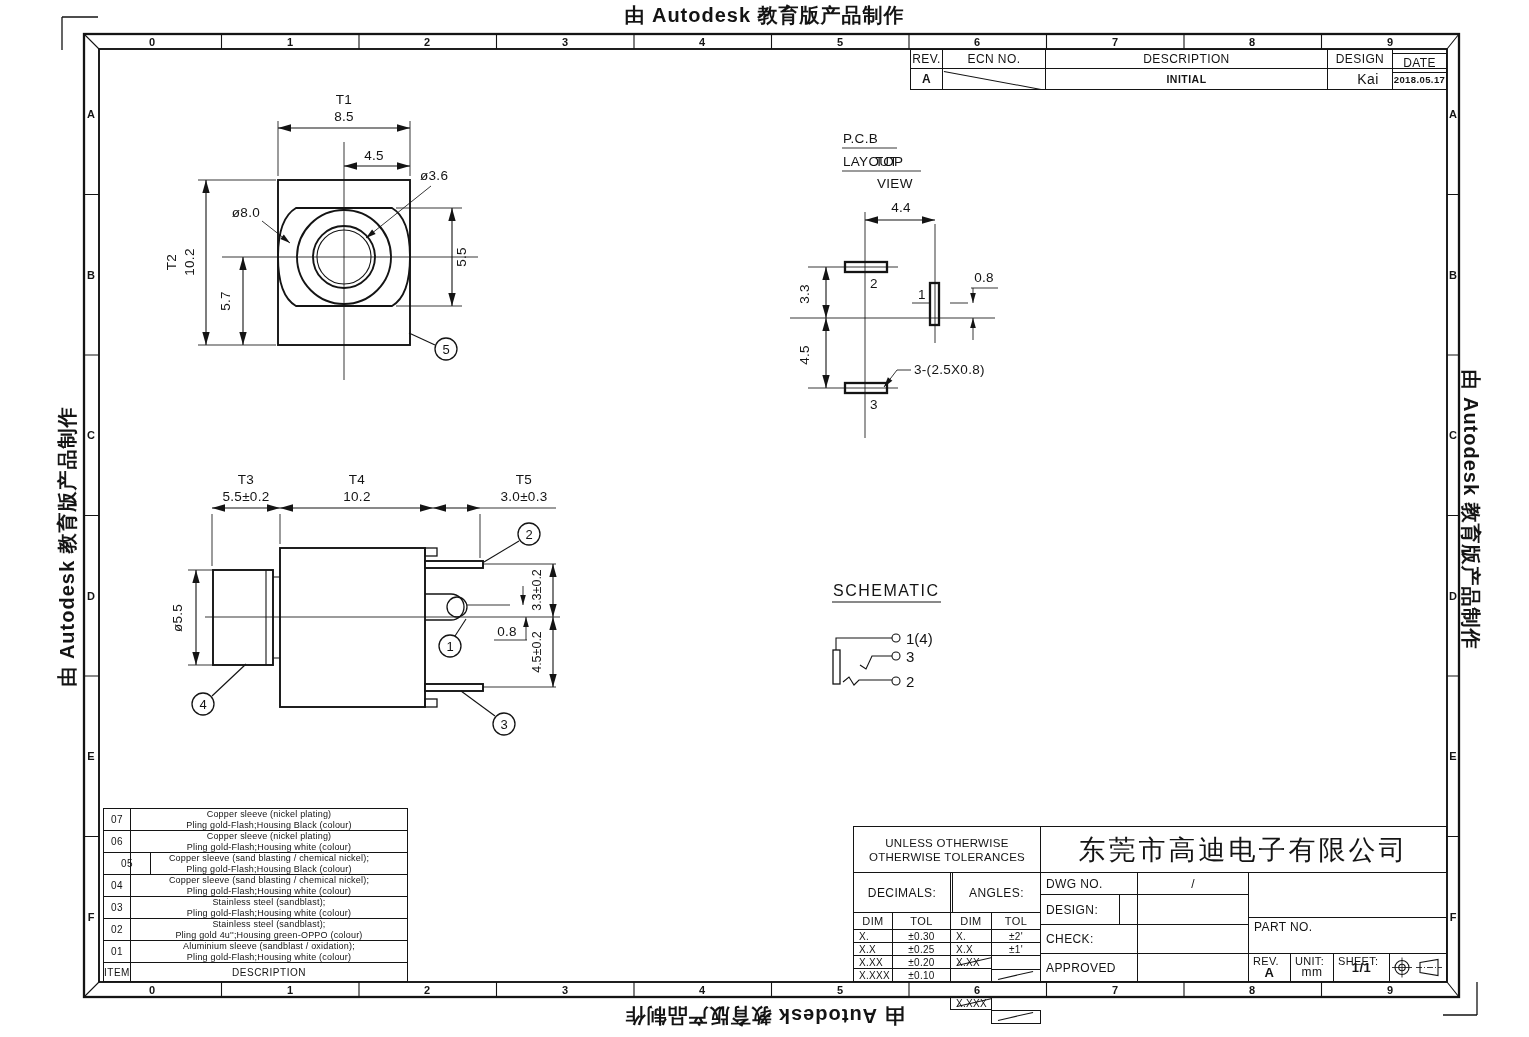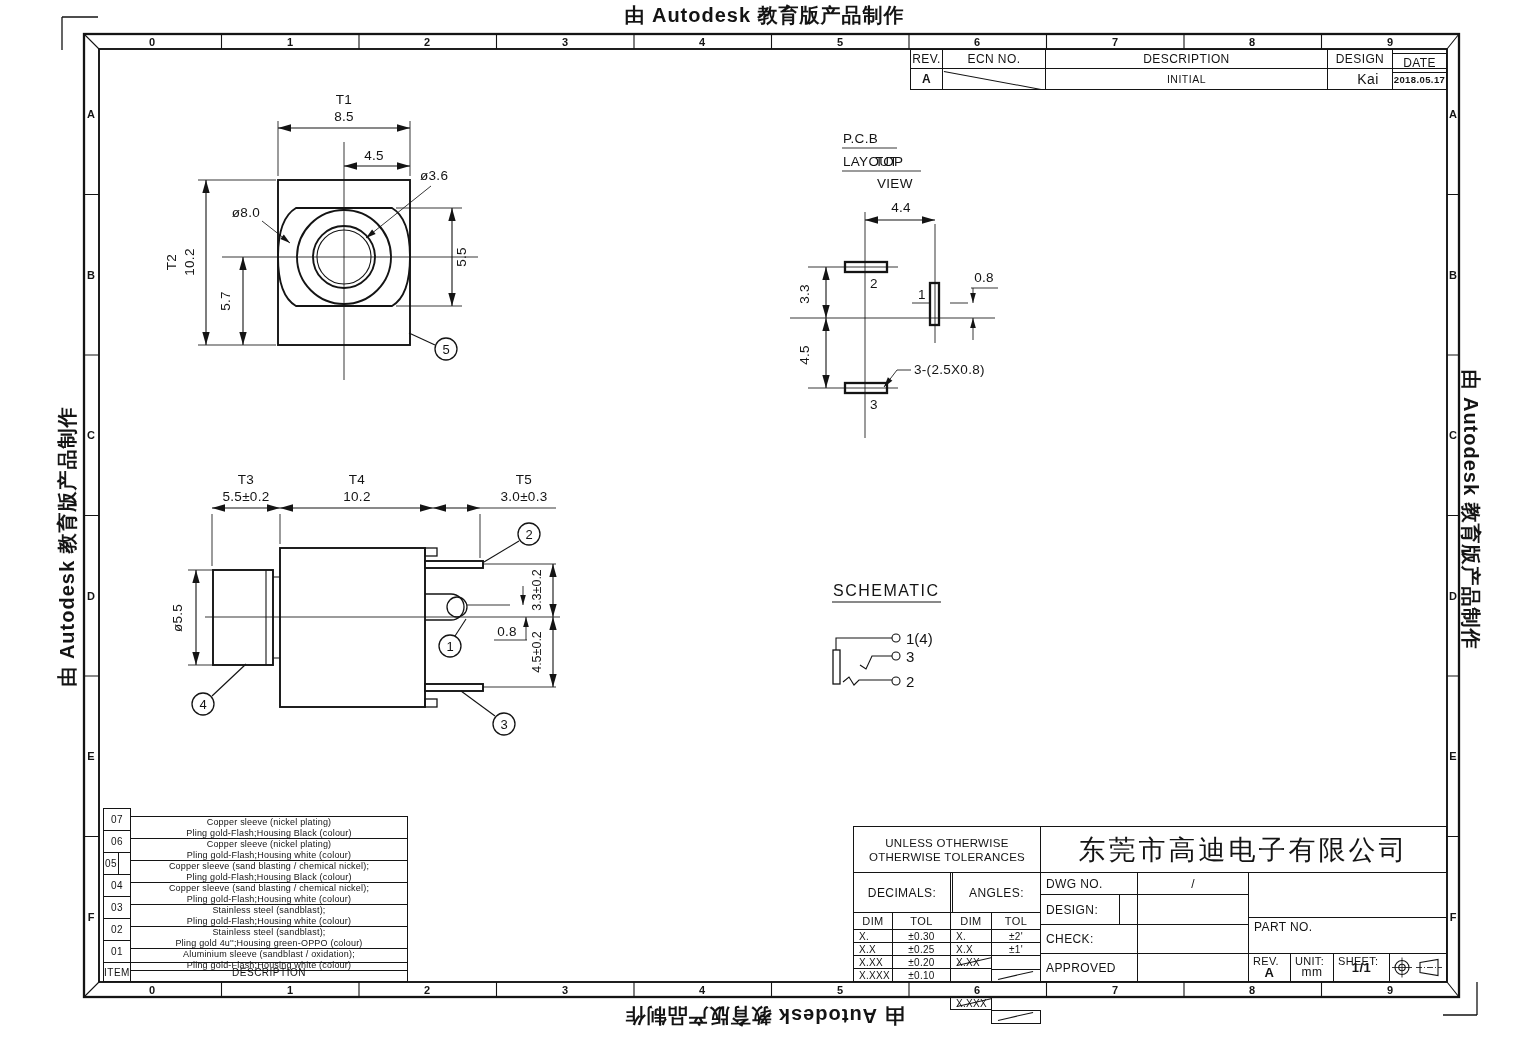--- a/index.html
+++ b/index.html
@@ -21,29 +21,29 @@
   .ball{font-size:13px;}
   .white{fill:#fff;}
   
   .cell{position:absolute;box-sizing:border-box;border:1px solid #141414;display:flex;align-items:center;justify-content:center;
         font-size:12px;letter-spacing:.4px;background:transparent;overflow:hidden;}
   .left{justify-content:flex-start;padding-left:5px;}
   .topalign{align-items:flex-start;padding-top:2px;}
   .col{flex-direction:column;justify-content:center;}
   
   .rev-a{font-size:12px;font-weight:700;}
-  .initial{font-size:10.5px;font-weight:400;letter-spacing:.5px;}
+  .initial{font-size:10.5px;font-weight:700;letter-spacing:.5px;}
   .kai{font-size:14px;padding-left:16px;}
   .revdate{font-size:9.5px;font-weight:700;}
   .diag{position:relative;}
   .diag::after{content:"";position:absolute;left:1px;top:2px;width:103px;height:1px;background:#141414;
                transform-origin:0 0;transform:rotate(10.5deg);}
   
   .itm-num{font-size:10px;letter-spacing:.5px;}
-  .itm-desc{font-size:9px;line-height:11px;text-align:center;letter-spacing:.2px;flex-direction:column;justify-content:center;margin-top:8px;}
+  .itm-desc{font-size:9px;line-height:11px;text-align:center;letter-spacing:.2px;flex-direction:column;justify-content:center;}
   .itm-hdr{font-size:10px;letter-spacing:.5px;}
   
   .tb-small{font-size:11.5px;line-height:14px;text-align:center;letter-spacing:.3px;}
   .tb-lab{font-size:12px;letter-spacing:.4px;}
   .tb-hdr{font-size:11px;letter-spacing:.4px;}
   .tb-val{font-size:10px;letter-spacing:.3px;}
   .company{font-family:"Liberation Serif","DejaVu Serif",serif;font-size:27px;letter-spacing:3px;font-weight:500;}
   .pn-val{font-size:12px;font-weight:700;letter-spacing:1px;}
   .bold13{font-size:13px;font-weight:700;}
   .slash{position:relative;}
@@ -259,21 +259,21 @@
     <div class="cell itm-num" style="left:0;top:0;width:28px;height:23px">07</div>
     <div class="cell itm-desc col" style="left:27px;top:0;width:278px;height:23px">
       <div>Copper sleeve (nickel plating)</div>
         <div>Pling gold-Flash;Housing Black (colour)</div>
       </div>
     <div class="cell itm-num" style="left:0;top:22px;width:28px;height:23px">06</div>
     <div class="cell itm-desc col" style="left:27px;top:22px;width:278px;height:23px">
       <div>Copper sleeve (nickel plating)</div>
         <div>Pling gold-Flash;Housing white (colour)</div>
       </div>
-    <div class="cell itm-num" style="left:0;top:44px;width:16px;height:23px">05</div>
+    <div class="cell itm-num" style="left:0;top:44px;width:48px;height:23px">05</div>
     <div class="cell itm-desc col" style="left:27px;top:44px;width:278px;height:23px">
       <div>Copper sleeve (sand blasting / chemical nickel);</div>
         <div>Pling gold-Flash;Housing Black (colour)</div>
       </div>
     <div class="cell itm-num" style="left:0;top:66px;width:28px;height:23px">04</div>
     <div class="cell itm-desc col" style="left:27px;top:66px;width:278px;height:23px">
       <div>Copper sleeve (sand blasting / chemical nickel);</div>
         <div>Pling gold-Flash;Housing white (colour)</div>
       </div>
     <div class="cell itm-num" style="left:0;top:88px;width:28px;height:23px">03</div>

